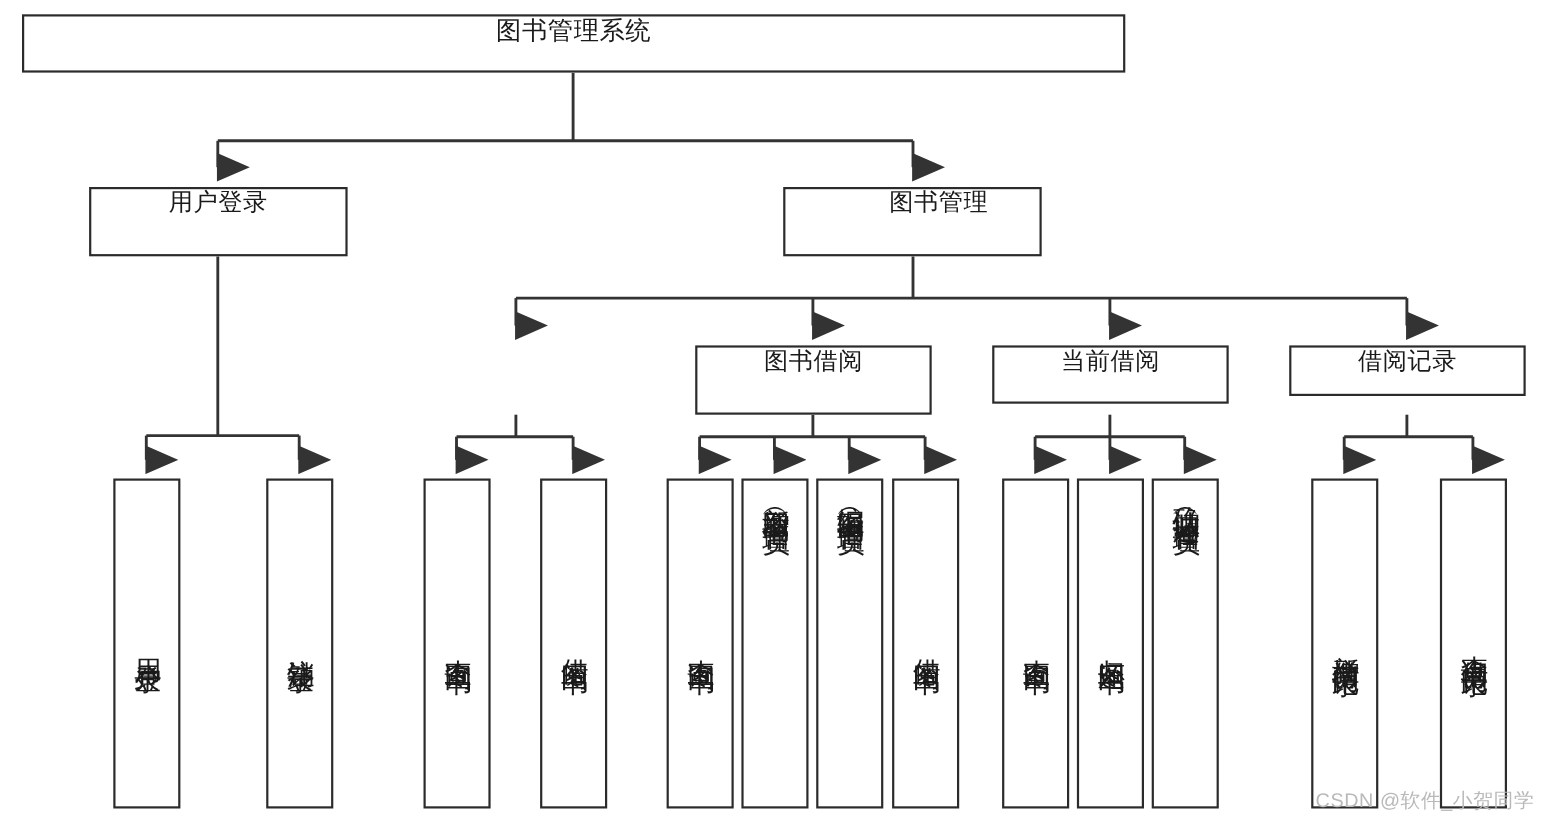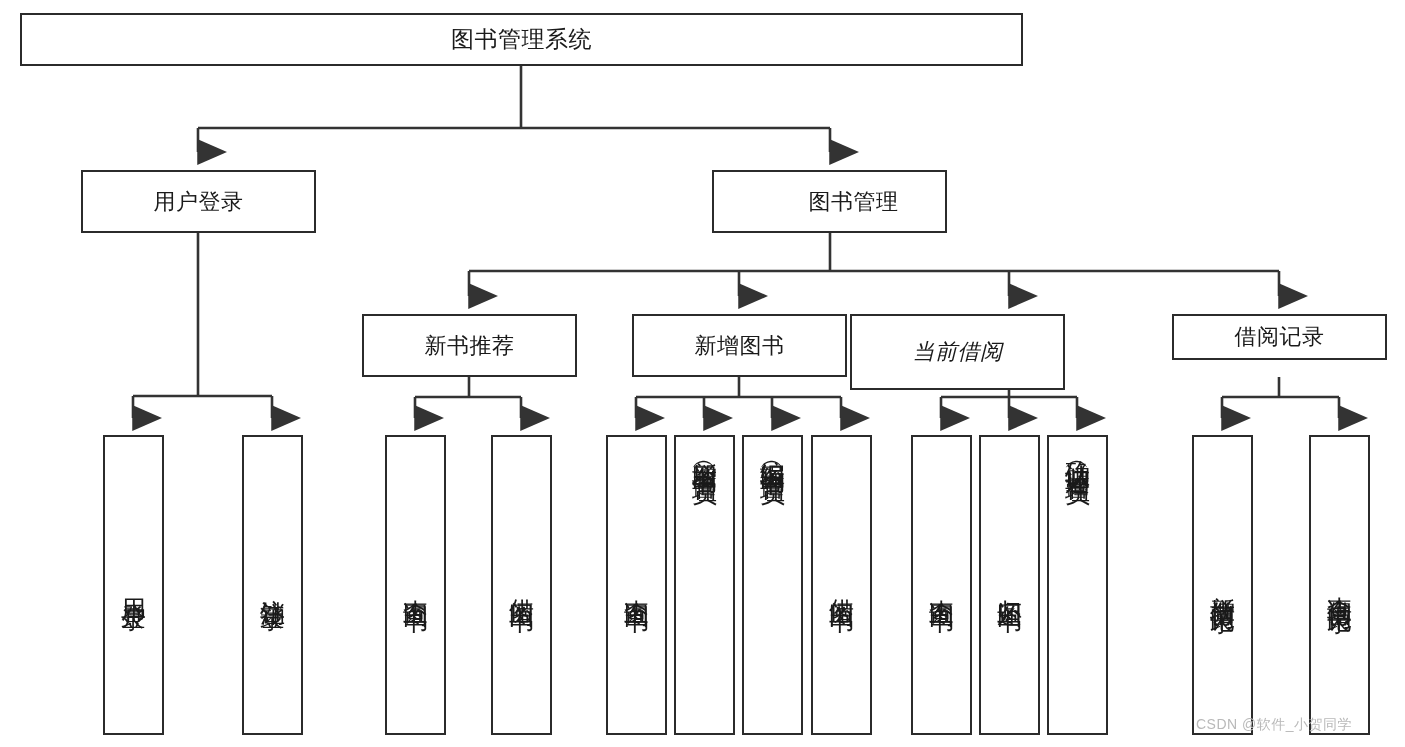--- a/index.html
+++ b/index.html
@@ -23,21 +23,21 @@
     top: 0;
     width: 1405px;
     height: 747px;
   }
   .node {
     position: absolute;
     box-sizing: border-box;
     background: #ffffff;
     border: 2px solid #2b2b2b;
     display: flex;
-    align-items: center;
+    align-items: flex-start;
     justify-content: center;
     color: #1a1a1a;
   }
   .node .lbl {
     white-space: nowrap;
     line-height: 1.05;
     letter-spacing: 0.5px;
   }
   .node.horiz .lbl {
     font-size: 22px;
@@ -58,21 +58,21 @@
     line-height: 1;
     white-space: nowrap;
   }
   .node.vert.mid {
     align-items: center;
     padding-top: 0;
   }
   .watermark {
     position: absolute;
     color: #b9b9b9;
-    font-size: 14px;
+    font-size: 18px;
     white-space: nowrap;
     letter-spacing: 0.5px;
   }
 </style>
 </head>
 <body>
 
 <div id="canvas">
 
   <svg id="wires" viewBox="0 0 1405 747" xmlns="http://www.w3.org/2000/svg">
@@ -129,27 +129,24 @@
     <span class="lbl">图书管理系统</span>
   </div>
 
   <div class="node horiz" style="left:81px; top:170px; width:235px; height:63px;">
     <span class="lbl">用户登录</span>
   </div>
   <div class="node horiz" style="left:712px; top:170px; width:235px; height:63px;padding-left:48px;">
     <span class="lbl">图书管理</span>
   </div>
 
-  <div class="node horiz" style="left:362px; top:314px; width:215px; height:63px;">
-    <span class="lbl">新书推荐</span>
+  <div class="node horiz" style="left:632px; top:314px; width:215px; height:63px;">
+    <span class="lbl">图书借阅</span>
   </div>
-  <div class="node horiz" style="left:632px; top:314px; width:215px; height:63px;">
-    <span class="lbl">新增图书</span>
-  </div>
-  <div class="node horiz" style="left:850px; top:314px; width:215px; height:76px;font-style:italic;">
+  <div class="node horiz" style="left:902px; top:314px; width:215px; height:53px;">
     <span class="lbl">当前借阅</span>
   </div>
   <div class="node horiz" style="left:1172px; top:314px; width:215px; height:46px;">
     <span class="lbl">借阅记录</span>
   </div>
 
   <div class="node vert mid" style="left:103px; top:435px; width:61px; height:300px;">
     <span class="lbl">用户登录</span>
   </div>
   <div class="node vert mid" style="left:242px; top:435px; width:61px; height:300px;">

